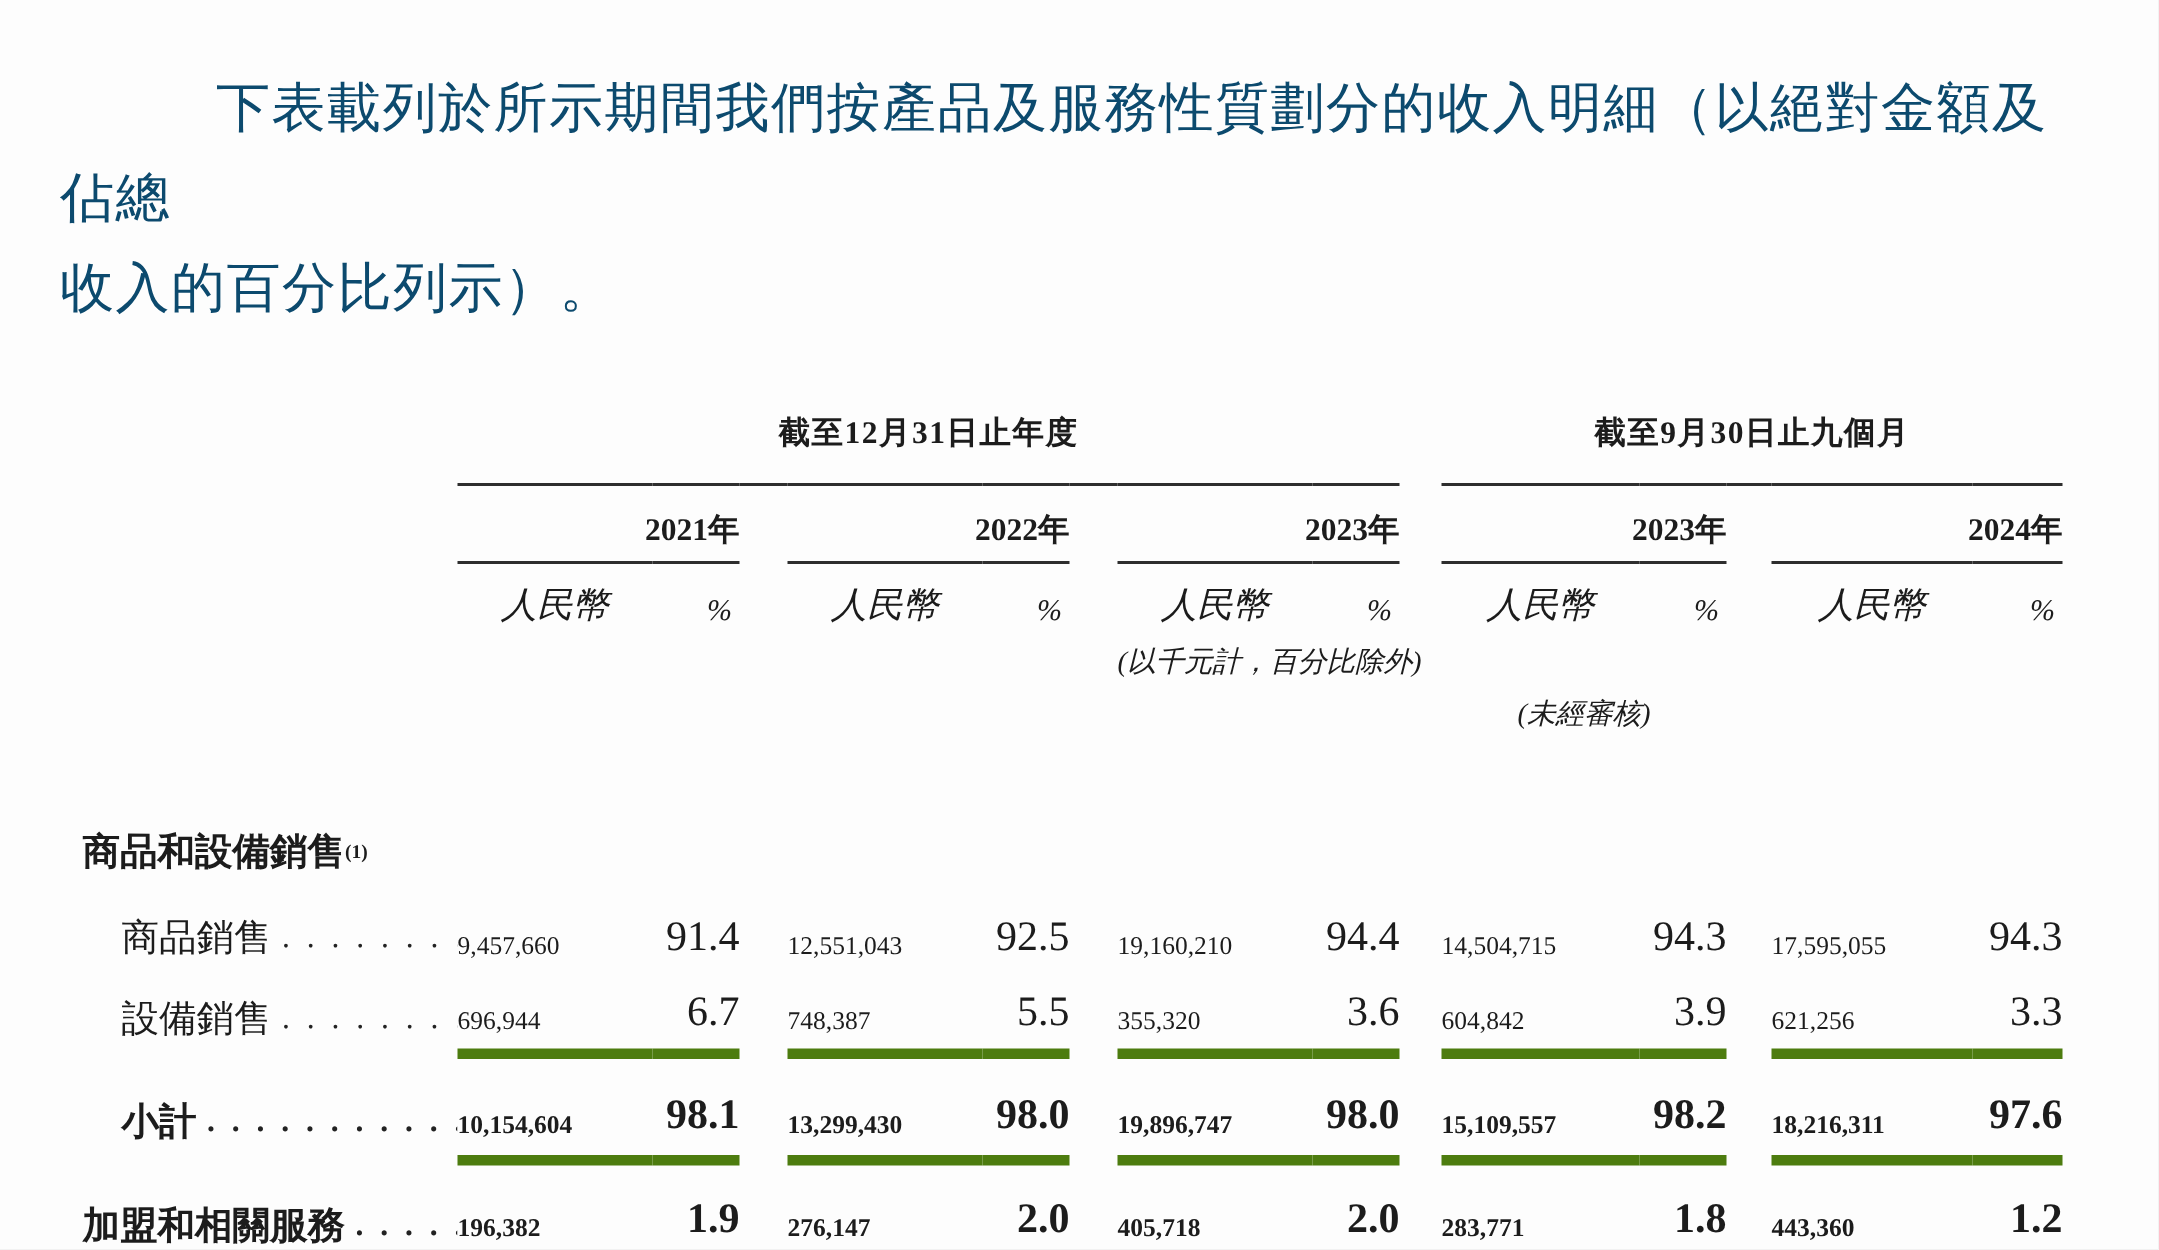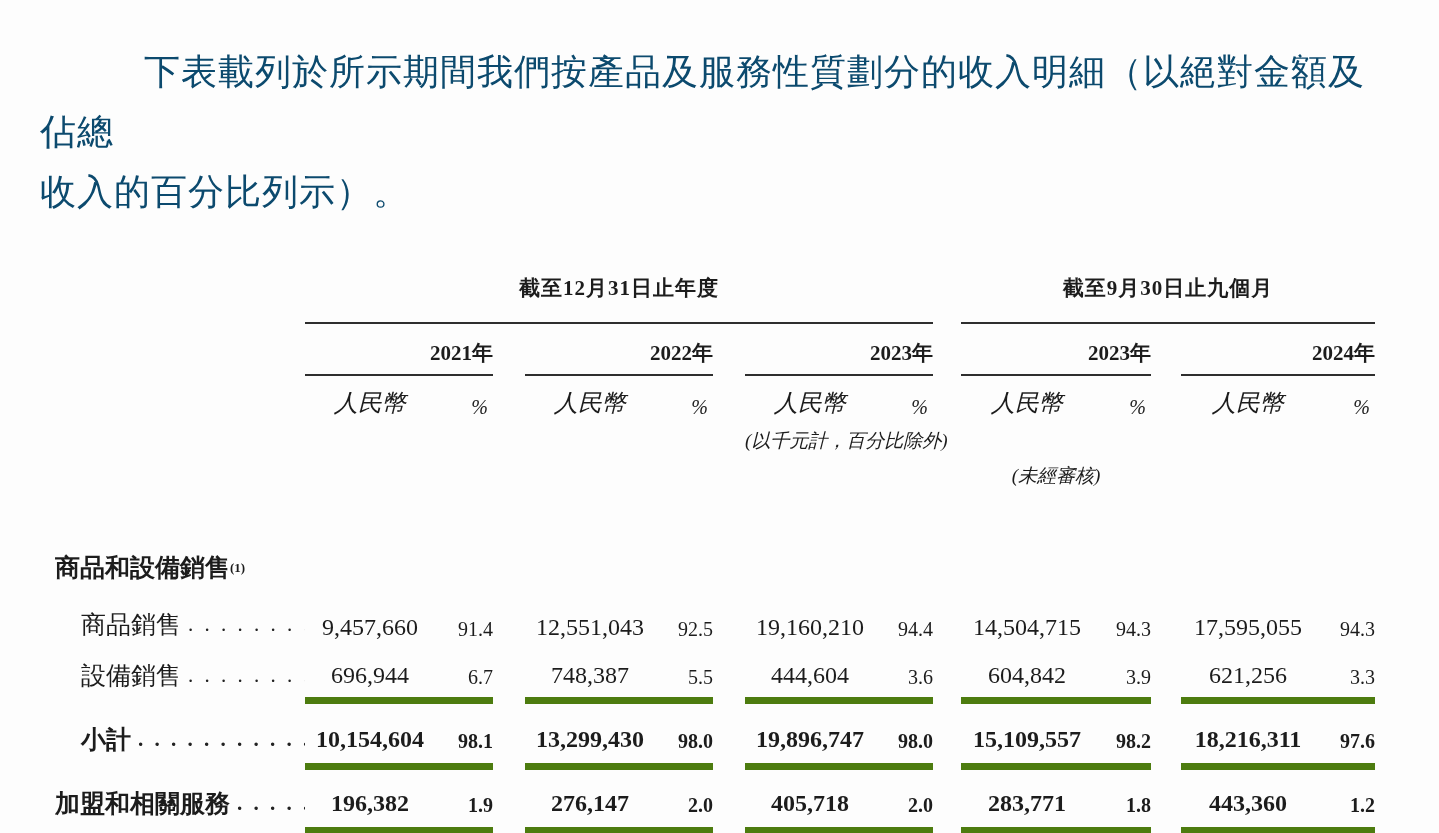--- a/index.html
+++ b/index.html
@@ -25,22 +25,22 @@
   .note  { text-align:center; font-style:italic; font-size:19px; white-space:nowrap; padding-top:9px; }
 
   
   .lblcell { font-size:25px; }
   .lblwrap { display:flex; align-items:center; overflow:hidden; }
   .lblwrap .txt { white-space:nowrap; }
   .lblwrap sup { font-size:13px; line-height:0; }
   .dots { flex:1; min-width:0; overflow:hidden; white-space:nowrap; font-size:21px; letter-spacing:3px; padding-left:7px; color:#222; }
   .indent .lblwrap { padding-left:26px; }
   .b { font-weight:700; }
-  .amt { text-align:center; font-size:24px; white-space:nowrap; }
-  .pct { text-align:right; font-size:20px; white-space:nowrap; }
+  .amt { text-align:left; font-size:17px; white-space:nowrap; }
+  .pct { text-align:right; font-size:28px; white-space:nowrap; }
 
   
   .rs { border-bottom:7px solid #4d7c0f; }
   .rd { border-bottom:8px double #2e2e2e; }
 
   
   .row-sec td { padding-top:62px; }
   .row-a td   { padding-top:24px; padding-bottom:2px; }
   .row-b td   { padding-top:16px; padding-bottom:8px; }
   .row-c td   { padding-top:22px; padding-bottom:10px; }
@@ -171,21 +171,21 @@
               <span class="txt">設備銷售</span>
               <span class="dots">. . . . . . . . . . . . . . . . . . . . . . . . . . . . . . . . . . .</span>
             </span>
       </td>
       <td class="amt rs">696,944</td>
       <td class="pct rs">6.7</td>
       <td class="gap"></td>
       <td class="amt rs">748,387</td>
       <td class="pct rs">5.5</td>
       <td class="gap"></td>
-      <td class="amt rs">444,604</td>
+      <td class="amt rs">355,320</td>
       <td class="pct rs">3.6</td>
       <td class="gap"></td>
       <td class="amt rs">604,842</td>
       <td class="pct rs">3.9</td>
       <td class="gap"></td>
       <td class="amt rs">621,256</td>
       <td class="pct rs">3.3</td>
     </tr>
 
     <tr class="row-c">

